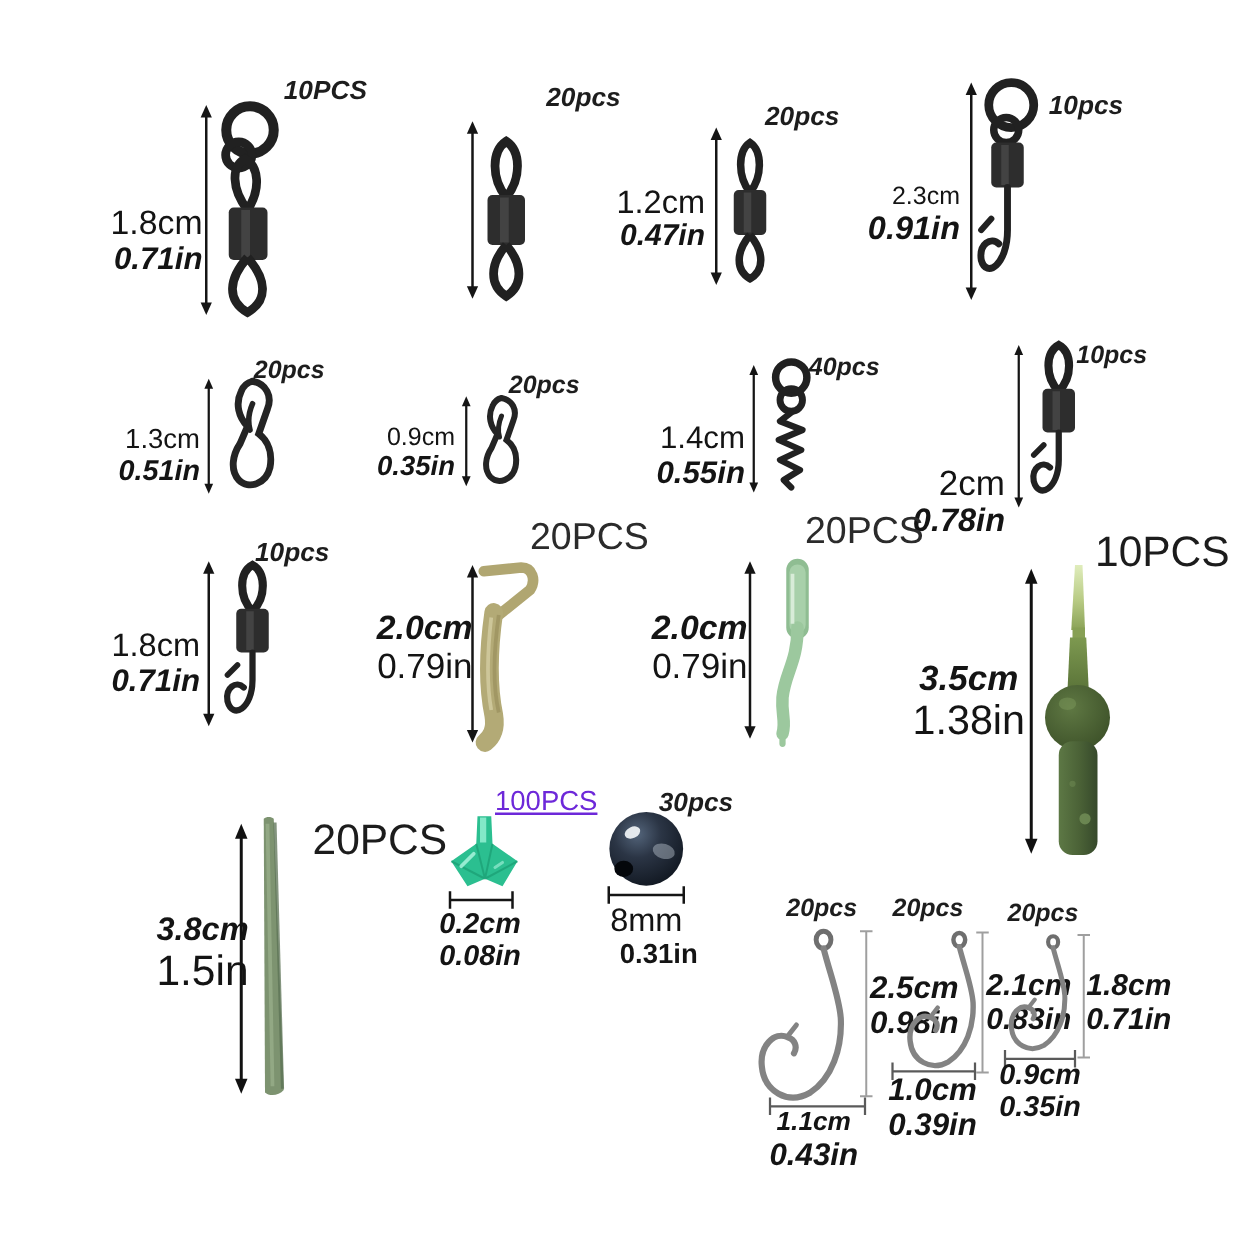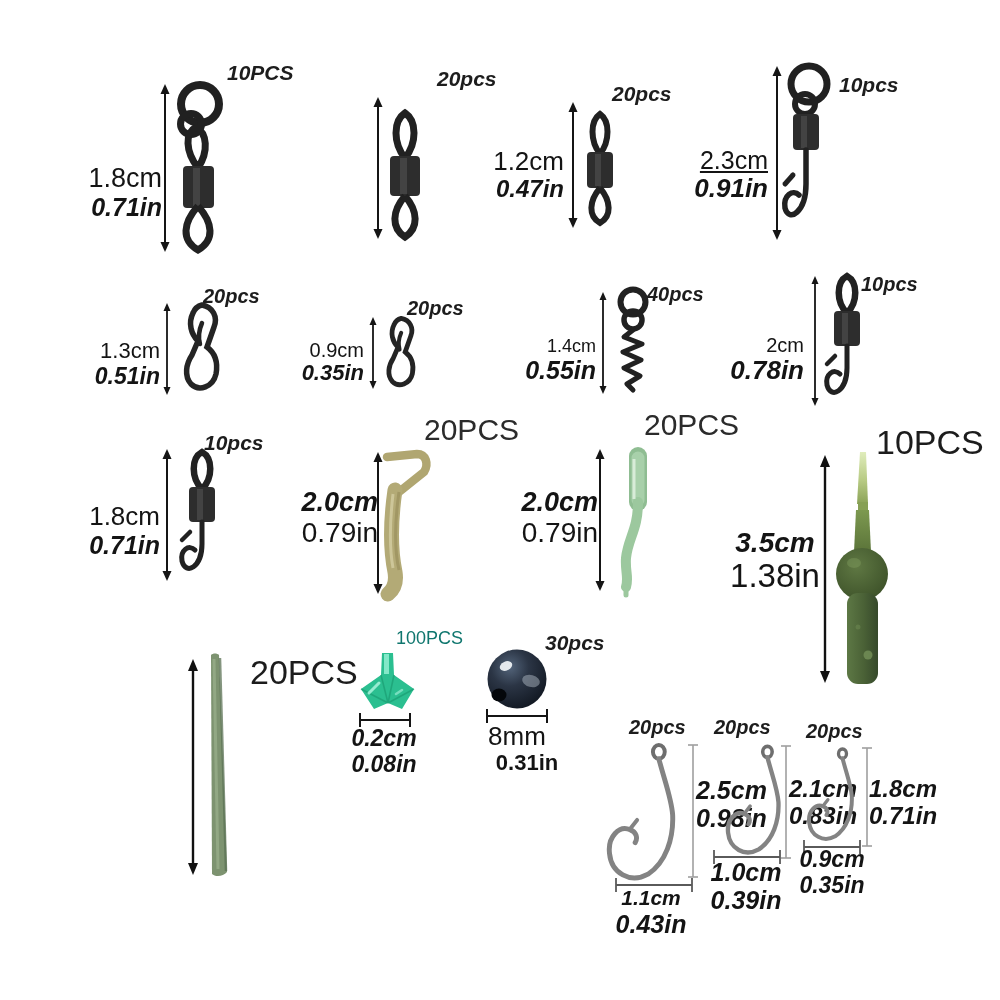--- a/index.html
+++ b/index.html
@@ -80,21 +80,21 @@
   </svg>
   <svg class="abs" style="left:779px;top:62px;" width="60" height="180" viewBox="0 0 60 180">
     <circle cx="30" cy="22" r="18" fill="none" stroke="#212121" stroke-width="7"></circle>
     <circle cx="26" cy="42" r="10" fill="none" stroke="#212121" stroke-width="6"></circle>
     <rect x="14" y="52" width="26" height="36" rx="4" fill="#2d2d2d"></rect>
     <rect x="22" y="54" width="6" height="32" fill="#5a5a5a" opacity="0.5"></rect>
     <path d="M27,88 L27,122 C27,150 10,161 6,146 C4,133 14,127 20,133" fill="none" stroke="#212121" stroke-width="5.5" stroke-linecap="round"></path>
     <path d="M6,122 L14,113" fill="none" stroke="#212121" stroke-width="5" stroke-linecap="round"></path>
   </svg>
   <div class="meas ra" style="left:688px;top:146px;width:80px;">
-    <span class="rg" style="font-size:25px;text-decoration:underline;">2.3cm</span>
+    <span class="rg" style="font-size:20px;">2.3cm</span>
     <span class="bi" style="font-size:26px;">0.91in</span>
   </div>
 
   <span class="qty bi" style="left:203px;top:285px;font-size:20px;">20pcs</span>
   <svg class="abs" style="left:160px;top:303px;" width="14" height="92">
     <line x1="7" y1="6" x2="7" y2="86" stroke="#151515" stroke-width="1.8"></line>
     <polygon points="7,0 3.5,8 10.5,8" fill="#151515"></polygon>
     <polygon points="7,92 3.5,84 10.5,84" fill="#151515"></polygon>
   </svg>
   <svg class="abs" style="left:172px;top:297px;" width="52" height="100" viewBox="0 0 52 100">
@@ -126,39 +126,39 @@
     <line x1="7" y1="6" x2="7" y2="96" stroke="#151515" stroke-width="1.8"></line>
     <polygon points="7,0 3.5,8 10.5,8" fill="#151515"></polygon>
     <polygon points="7,102 3.5,94 10.5,94" fill="#151515"></polygon>
   </svg>
   <svg class="abs" style="left:607px;top:286px;" width="50" height="112" viewBox="0 0 50 112">
     <circle cx="26" cy="16" r="12.5" fill="none" stroke="#212121" stroke-width="6"></circle>
     <circle cx="26" cy="34" r="9" fill="none" stroke="#212121" stroke-width="5.5"></circle>
     <path d="M26,44 L17,51 L35,58 L16,66 L34,74 L17,82 L33,90 L20,98 L26,104" fill="none" stroke="#212121" stroke-width="5" stroke-linejoin="round" stroke-linecap="round"></path>
   </svg>
   <div class="meas ra" style="left:518px;top:336px;width:78px;">
-    <span class="rg" style="font-size:18px;">1.4cm</span>
+    <span class="rg" style="font-size:25px;">1.4cm</span>
     <span class="bi" style="font-size:25px;text-align:center;">0.55in</span>
   </div>
 
   <span class="qty bi" style="left:861px;top:273px;font-size:20px;">10pcs</span>
   <svg class="abs" style="left:808px;top:276px;" width="14" height="130">
     <line x1="7" y1="6" x2="7" y2="124" stroke="#151515" stroke-width="1.8"></line>
     <polygon points="7,0 3.5,8 10.5,8" fill="#151515"></polygon>
     <polygon points="7,130 3.5,122 10.5,122" fill="#151515"></polygon>
   </svg>
   <svg class="abs" style="left:818px;top:271px;" width="56" height="136" viewBox="0 0 56 136">
     <path d="M29,42 C18,31 18,11 29,5 C40,11 40,31 29,42" fill="none" stroke="#212121" stroke-width="6.5"></path>
     <rect x="16" y="40" width="26" height="35" rx="4" fill="#2d2d2d"></rect>
     <rect x="24" y="42" width="6" height="31" fill="#5a5a5a" opacity="0.5"></rect>
     <path d="M29,75 L29,97 C29,120 13,129 9,114 C7,103 16,97 22,103" fill="none" stroke="#212121" stroke-width="5" stroke-linecap="round"></path>
     <path d="M9,93 L17,85" fill="none" stroke="#212121" stroke-width="4.5" stroke-linecap="round"></path>
   </svg>
   <div class="meas ra" style="left:724px;top:334px;width:80px;">
-    <span class="rg" style="font-size:20px;">2cm</span>
+    <span class="rg" style="font-size:28px;margin-top:37px;">2cm</span>
     <span class="bi" style="font-size:26px;">0.78in</span>
   </div>
 
   <span class="qty bi" style="left:204px;top:431px;font-size:21px;">10pcs</span>
   <svg class="abs" style="left:160px;top:449px;" width="14" height="132">
     <line x1="7" y1="8" x2="7" y2="124" stroke="#151515" stroke-width="2"></line>
     <polygon points="7,0 2.5,10 11.5,10" fill="#151515"></polygon>
     <polygon points="7,132 2.5,122 11.5,122" fill="#151515"></polygon>
   </svg>
   <svg class="abs" style="left:173px;top:447px;" width="56" height="136" viewBox="0 0 56 136">
@@ -253,40 +253,44 @@
   <svg class="abs" style="left:185px;top:659px;" width="16" height="216">
     <line x1="8" y1="10" x2="8" y2="206" stroke="#111111" stroke-width="2.4"></line>
     <polygon points="8,0 3,12 13,12" fill="#111111"></polygon>
     <polygon points="8,216 3,204 13,204" fill="#111111"></polygon>
   </svg>
   <svg class="abs" style="left:202px;top:653px;" width="30" height="226" viewBox="0 0 30 226">
     <path d="M9,2 C11,0 15,0 17,2 L25,219 C21,224 13,224 10,221 Z" fill="#7d9370"></path>
     <path d="M18,5 L24,218" fill="none" stroke="#5b7154" stroke-width="2.5" opacity="0.75"></path>
     <path d="M12,6 L16,216" fill="none" stroke="#a0b591" stroke-width="3" opacity="0.6"></path>
   </svg>
-
-  <span class="qty rg" style="left:396px;top:628px;font-size:18px;color:#0f766e;">100PCS</span>
+  <div class="meas ctr" style="left:116px;top:729px;width:92px;">
+    <span class="bi" style="font-size:26px;">3.8cm</span>
+    <span class="rg" style="font-size:34px;">1.5in</span>
+  </div>
+
+  <span class="qty rg" style="left:396px;top:628px;font-size:22px;color:#6d28d9;text-decoration:underline;">100PCS</span>
   <svg class="abs" style="left:356px;top:650px;" width="62" height="68" viewBox="0 0 62 68">
     <path d="M26,3 L37,3 L38,25 L58,39 L46,59 L32,53 L18,59 L5,39 L25,25 Z" fill="#2bbf90"></path>
     <rect x="28" y="4" width="5" height="20" fill="#93eed2" opacity="0.85"></rect>
     <path d="M38,25 L32,53 M25,25 L32,53 M5,39 L32,53 M58,39 L32,53" fill="none" stroke="#17976e" stroke-width="1.6" opacity="0.6"></path>
     <path d="M13,43 L23,33" fill="none" stroke="#aaf3dd" stroke-width="3" opacity="0.85" stroke-linecap="round"></path>
     <path d="M40,44 L46,40" fill="none" stroke="#aaf3dd" stroke-width="2.5" opacity="0.6" stroke-linecap="round"></path>
   </svg>
   <svg class="abs" style="left:357px;top:712px;" width="56" height="16">
     <line x1="3" y1="8" x2="53" y2="8" stroke="#151515" stroke-width="2"></line>
     <line x1="3" y1="1" x2="3" y2="15" stroke="#151515" stroke-width="2"></line>
     <line x1="53" y1="1" x2="53" y2="15" stroke="#151515" stroke-width="2"></line>
   </svg>
   <div class="meas ctr" style="left:344px;top:726px;width:80px;">
     <span class="bi" style="font-size:23px;">0.2cm</span>
     <span class="bi" style="font-size:23px;">0.08in</span>
   </div>
 
-  <span class="qty bi" style="left:545px;top:631px;font-size:21px;">30pcs</span>
+  <span class="qty bi" style="left:527px;top:631px;font-size:21px;">30pcs</span>
   <svg class="abs" style="left:486px;top:648px;" width="62" height="62" viewBox="0 0 62 62">
     <defs>
       <radialGradient id="gBead" cx="0.38" cy="0.3" r="0.8">
         <stop offset="0" stop-color="#53647a"></stop>
           <stop offset="0.4" stop-color="#2b3545"></stop>
           <stop offset="1" stop-color="#0e141d"></stop>
       </radialGradient>
     </defs>
     <circle cx="31" cy="31" r="29.5" fill="url(#gBead)"></circle>
     <ellipse cx="20" cy="18" rx="6.5" ry="4.5" fill="#f5f8fb" opacity="0.9" transform="rotate(-25 20 18)"></ellipse>

